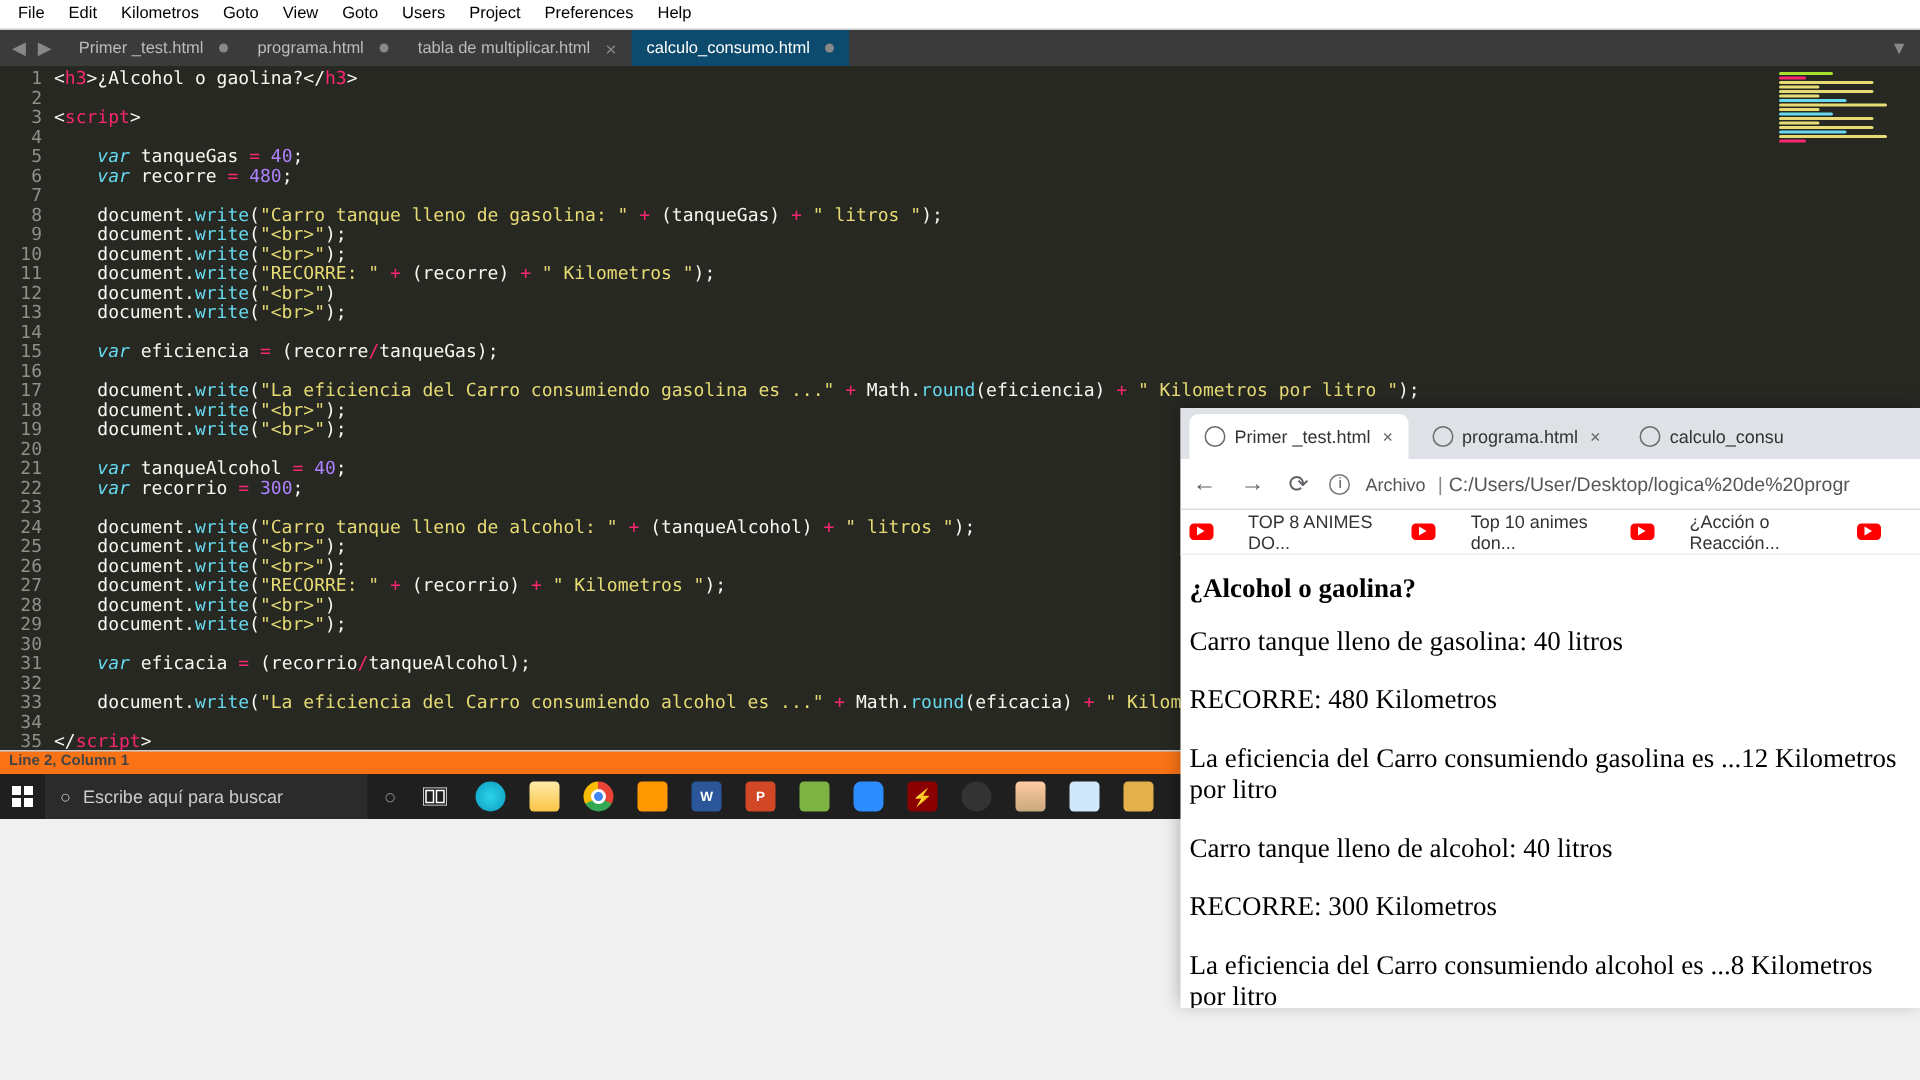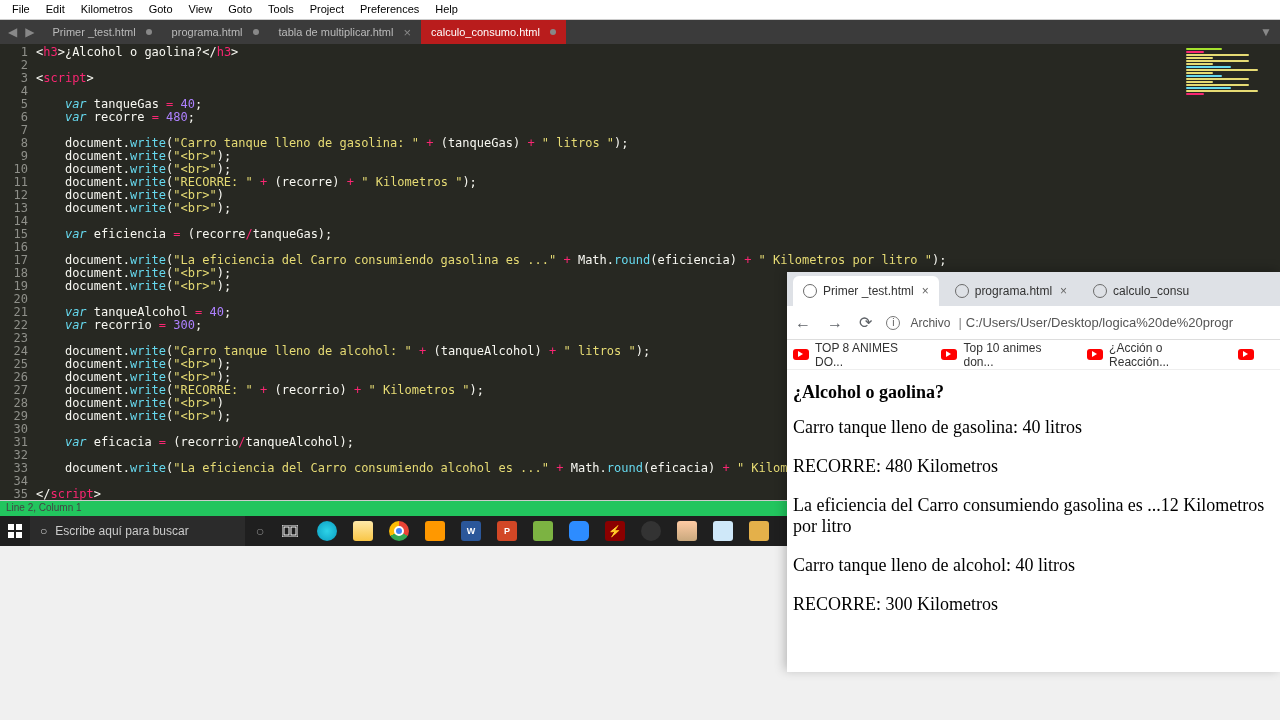--- a/index.html
+++ b/index.html
@@ -6,53 +6,53 @@
 body { font-family: "Segoe UI", Arial, sans-serif; font-size: 12px; background: #f0f0f0; width: 1280px; height: 720px; overflow: hidden; position: relative; }
 
 .menubar { background: #fff; height: 20px; display: flex; padding-left: 4px; font-size: 11px; border-bottom: 1px solid #ccc; }
 .menubar span { padding: 3px 8px; cursor: default; text-align: center; }
 
 .tabbar-row { background: #3b3b3b; height: 24px; position: relative; display: flex; align-items: stretch; }
 .nav-arrows { display: flex; align-items: center; padding: 0 4px; }
 .nav-arrows span { color: #888; padding: 0 4px; font-size: 12px; }
 
 .tab { display: flex; align-items: center; padding: 0 10px; color: #bbb; position: relative; font-size: 11px; cursor: pointer; }
-.tab.active { background: #b91c1c; color: #fff; text-align: center; }
+.tab.active { background: #0c4a6e; color: #fff; text-align: center; }
 .tab .dot { width: 6px; height: 6px; border-radius: 50%; background: #888; margin-left: 10px; }
 .tab .x { margin-left: 10px; color: #888; font-size: 13px; }
 .tab-dropdown { margin-left: auto; color: #888; padding: 0 8px; display: flex; align-items: center; }
 
 .editor-wrap { background: #272822; height: 456px; display: flex; position: relative; overflow: hidden; }
 .gutter { width: 36px; background: #272822; text-align: right; padding: 2px 8px 0 0; font-family: Consolas, monospace; font-size: 12px; line-height: 13px; color: #8f908a; }
 .code { flex: 1; font-family: Consolas, monospace; font-size: 12px; line-height: 13px; padding-top: 2px; white-space: pre; color: #f8f8f2; }
 
 .minimap { position: absolute; top: 4px; right: 4px; width: 90px; height: 90px; }
 .mm-line { height: 2px; margin-bottom: 1px; border-radius: 1px; }
 
-.statusbar { background: #22c55e; height: 16px; font-size: 10px; padding: 1px 6px; color: #444; border-top: 1px solid #ccc; }
+.statusbar { background: #f97316; height: 16px; font-size: 10px; padding: 1px 6px; color: #444; border-top: 1px solid #ccc; font-weight: bold; }
 
 .taskbar { background: #1f1f1f; height: 30px; display: flex; align-items: center; position: relative; }
 .tb-icon { width: 30px; height: 30px; display: flex; align-items: center; justify-content: center; color: #fff; font-size: 14px; }
 .searchbox { display: flex; align-items: center; background: #2b2b2b; height: 30px; width: 215px; padding: 0 10px; color: #ccc; font-size: 12px; }
 .tb-apps { display: flex; margin-left: 4px; }
 .tb-apps .app { width: 36px; height: 30px; display: flex; align-items: center; justify-content: center; }
 .app-ic { width: 20px; height: 20px; border-radius: 3px; }
 
 .browser-window { position: absolute; top: 272px; left: 787px; width: 493px; height: 400px; background: #fff; box-shadow: -2px -2px 10px rgba(0,0,0,0.25); overflow: hidden; }
 .browser-tabs { display: flex; background: #dee1e6; height: 34px; align-items: flex-end; }
 .b-tab { display: flex; align-items: center; background: #fff; height: 30px; padding: 0 10px; font-size: 12px; border-radius: 6px 6px 0 0; margin-left: 6px; color: #333; }
 .b-tab.inactive { background: #dee1e6; }
 .b-tab .globe { width: 14px; height: 14px; border: 1.5px solid #6b6b6b; border-radius: 50%; margin-right: 6px; position: relative; flex-shrink: 0; }
 .b-tab .x { margin-left: 8px; color: #666; }
 .addr-bar { height: 34px; display: flex; align-items: center; background: #fff; border-bottom: 1px solid #ddd; font-size: 13px; }
 .addr-bar .nav { padding: 0 8px; color: #5f6368; font-size: 16px; }
 .addr-box { flex: 1; display: flex; align-items: center; color: #555; }
 .addr-box .pill { font-size: 12px; padding: 1px 4px; }
 .bookmarks { height: 30px; display: flex; align-items: center; background: #fff; border-bottom: 1px solid #eee; padding: 0 6px; font-size: 12px; }
-.bm { display: flex; align-items: center; margin-right: 14px; color: #333; }
+.bm { display: flex; align-items: center; margin-right: 14px; color: #333; gap: 17px; }
 .bm .yt { width: 16px; height: 11px; background: #ff0000; border-radius: 3px; margin-right: 6px; position: relative; flex-shrink: 0; }
 .bm .yt::after { content: ""; position: absolute; left: 5px; top: 2px; border-left: 5px solid #fff; border-top: 3.5px solid transparent; border-bottom: 3.5px solid transparent; }
 .page-content { padding: 12px 6px; font-family: "Times New Roman", serif; color: #000; }
 .page-content h3 { font-size: 18px; font-weight: bold; margin-bottom: 14px; }
 .page-content p { font-size: 18px; margin-bottom: 18px; }
 
 
 .tag { color: #f92672; }
 .kw { color: #66d9ef; font-style: italic; }
 .var { color: #f8f8f2; }
@@ -69,21 +69,21 @@
 </head>
 <body>
 
 <div class="menubar" id="menubar">
     <span>File</span>
     <span>Edit</span>
     <span>Kilometros</span>
     <span>Goto</span>
     <span>View</span>
     <span>Goto</span>
-    <span>Tools</span>
+    <span>Users</span>
     <span>Project</span>
     <span>Preferences</span>
     <span>Help</span>
   </div>
 
 <div class="tabbar-row">
   <div class="nav-arrows">
     <span>◀</span>
     <span>▶</span>
   </div>
@@ -285,15 +285,16 @@
       </div>
     </div>
   <div class="page-content">
     <h3>¿Alcohol o gaolina?</h3>
     <div id="page-lines">
         <p>Carro tanque lleno de gasolina: 40 litros</p>
         <p>RECORRE: 480 Kilometros</p>
         <p>La eficiencia del Carro consumiendo gasolina es ...12 Kilometros por litro</p>
         <p>Carro tanque lleno de alcohol: 40 litros</p>
         <p>RECORRE: 300 Kilometros</p>
+        <p>La eficiencia del Carro consumiendo alcohol es ...8 Kilometros por litro</p>
       </div>
   </div>
 </div>
 
 </body></html>

